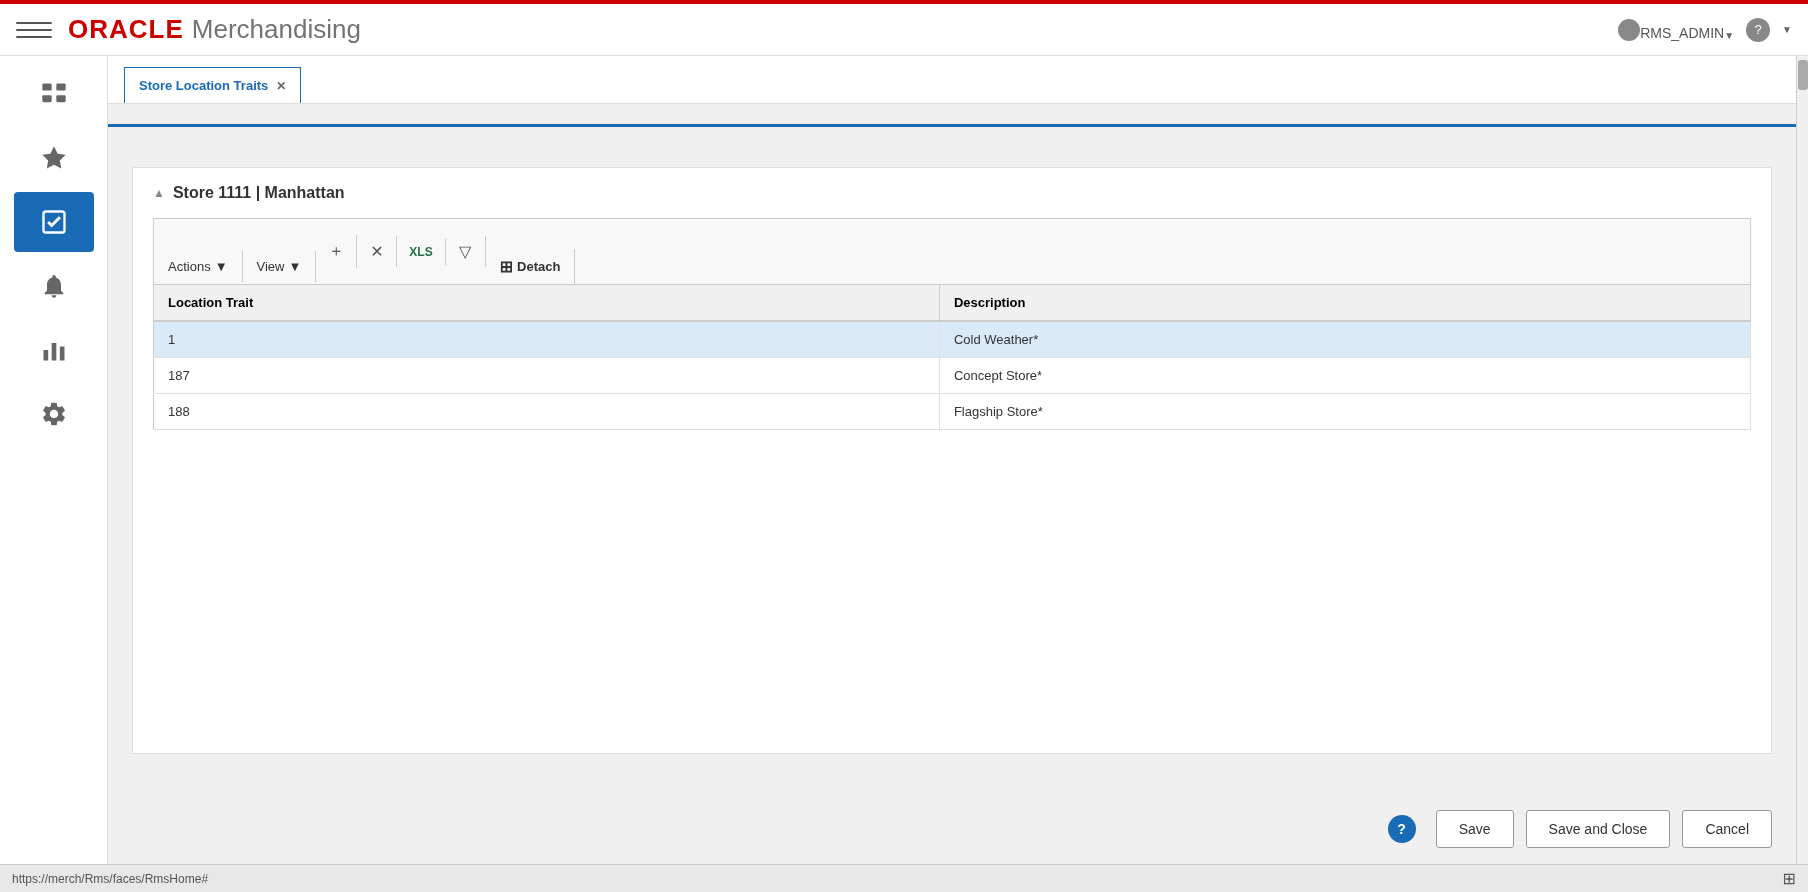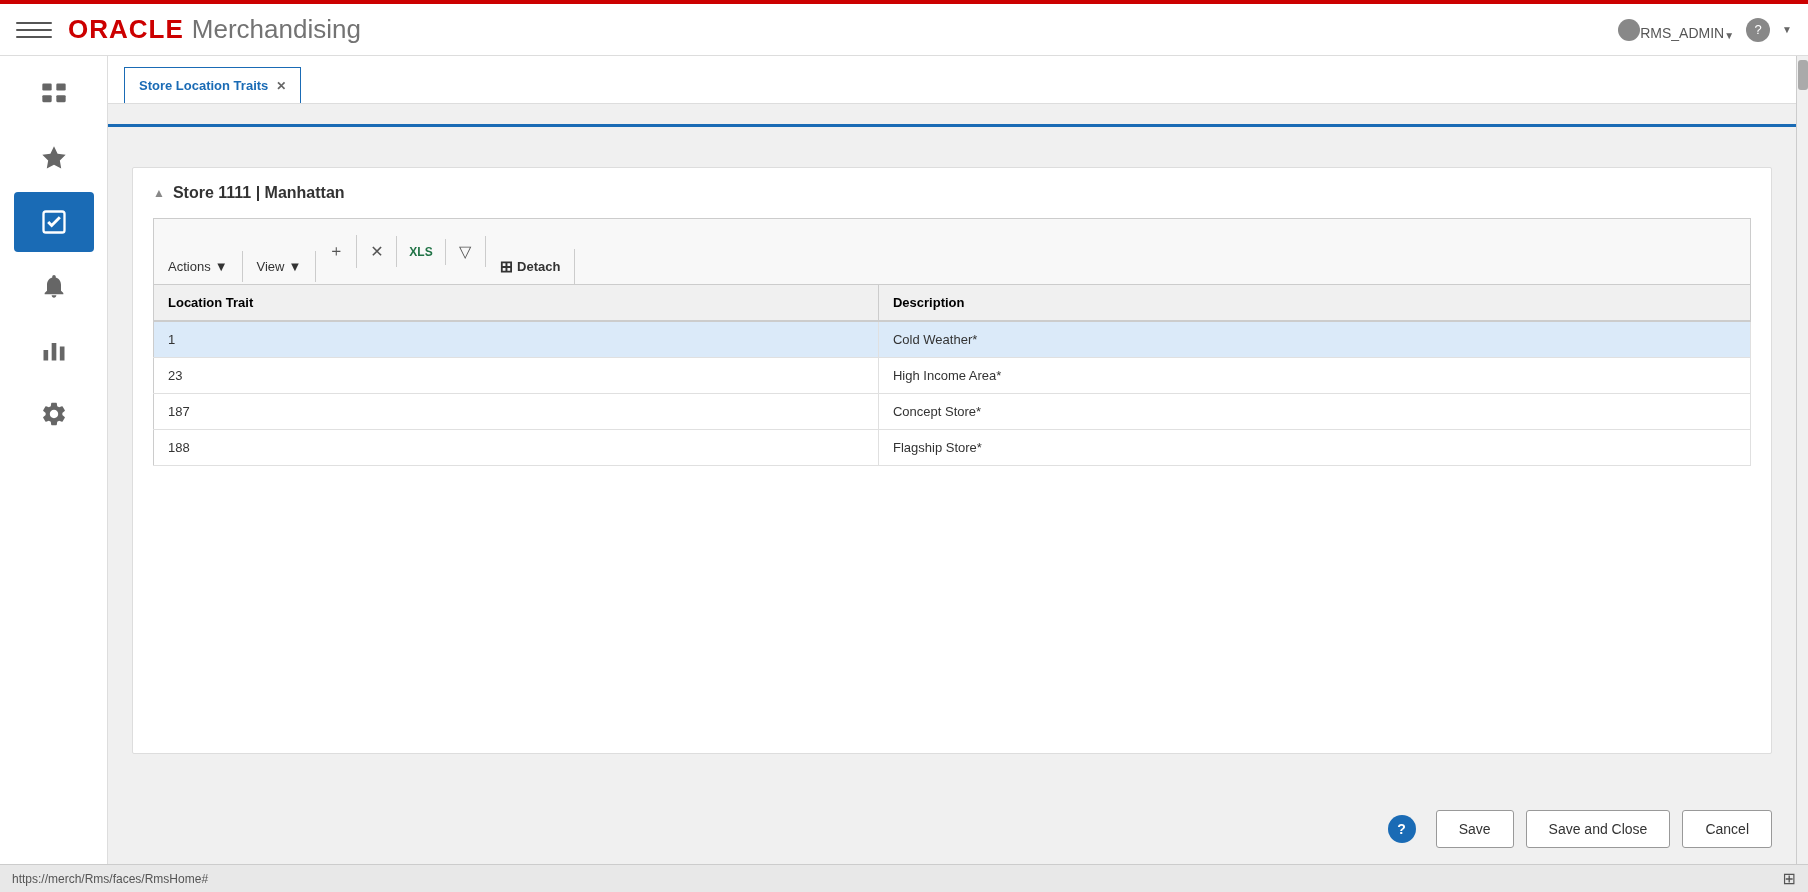--- a/index.html
+++ b/index.html
@@ -420,24 +420,20 @@
               <th>Location Trait</th>
               <th>Description</th>
             </tr>
           </thead>
           <tbody id="table-body">
           <tr class="selected">
                 <td>1</td>
                 <td>Cold Weather*</td>
               </tr>
               <tr>
-                <td>23</td>
-                <td>High Income Area*</td>
-              </tr>
-              <tr>
                 <td>187</td>
                 <td>Concept Store*</td>
               </tr>
               <tr>
                 <td>188</td>
                 <td>Flagship Store*</td>
               </tr>
             </tbody>
         </table>
 

